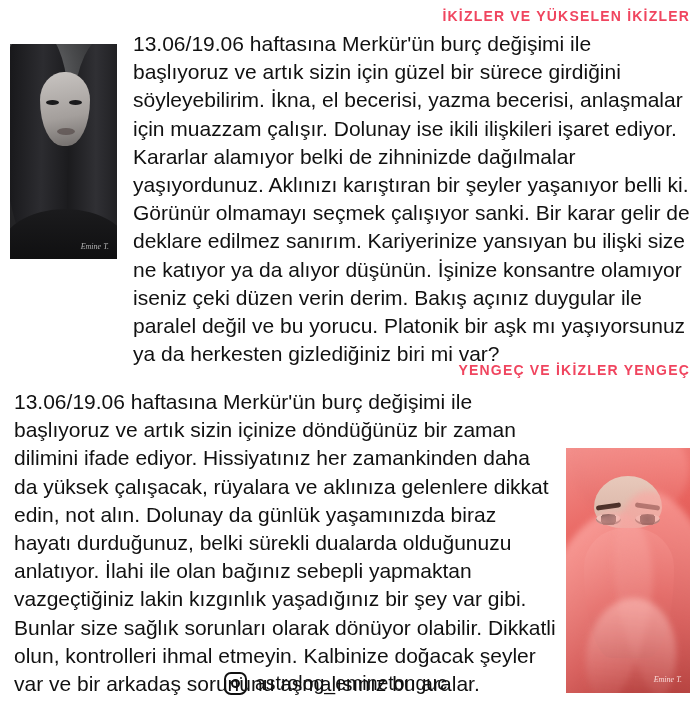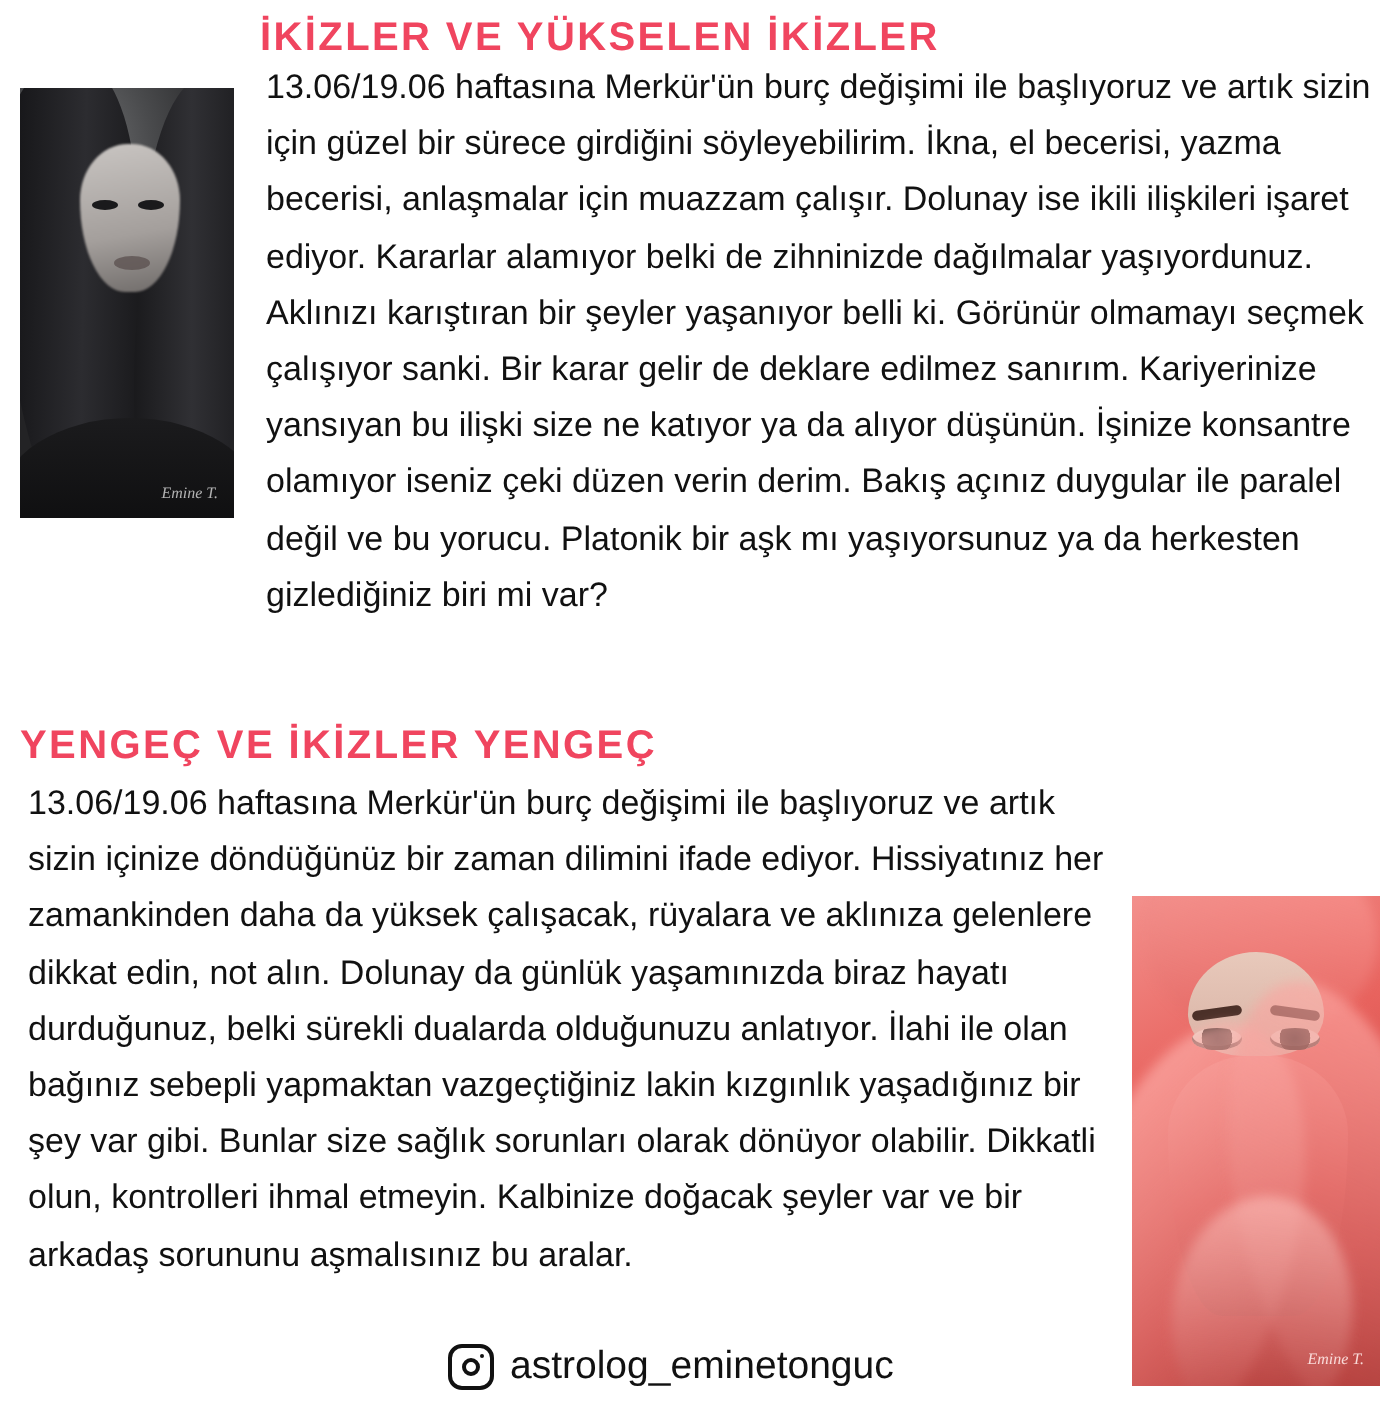--- a/index.html
+++ b/index.html
@@ -16,44 +16,44 @@
     position: relative;
   }
 
   .page {
     position: relative;
     width: 700px;
     height: 713px;
   }
 
   .heading {
-    text-align: left;
+    text-align: right;
     font-weight: bold;
     color: #f0455f;
     letter-spacing: 1.2px;
-    font-size: 20px;
+    font-size: 14px;
     font-family: "Liberation Sans", sans-serif;
   }
 
   #heading-gemini {
     position: absolute;
     left: 130px;
     top: 8px;
     width: 560px;
   }
 
   #heading-cancer {
     position: absolute;
     left: 10px;
     top: 362px;
     width: 680px;
   }
 
   .body-text {
-    font-size: 17px;
+    font-size: 21px;
     line-height: 28.2px;
     color: #111111;
     text-align: left;
     font-family: "Liberation Sans", sans-serif;
   }
 
   #text-gemini {
     position: absolute;
     left: 133px;
     top: 30px;

